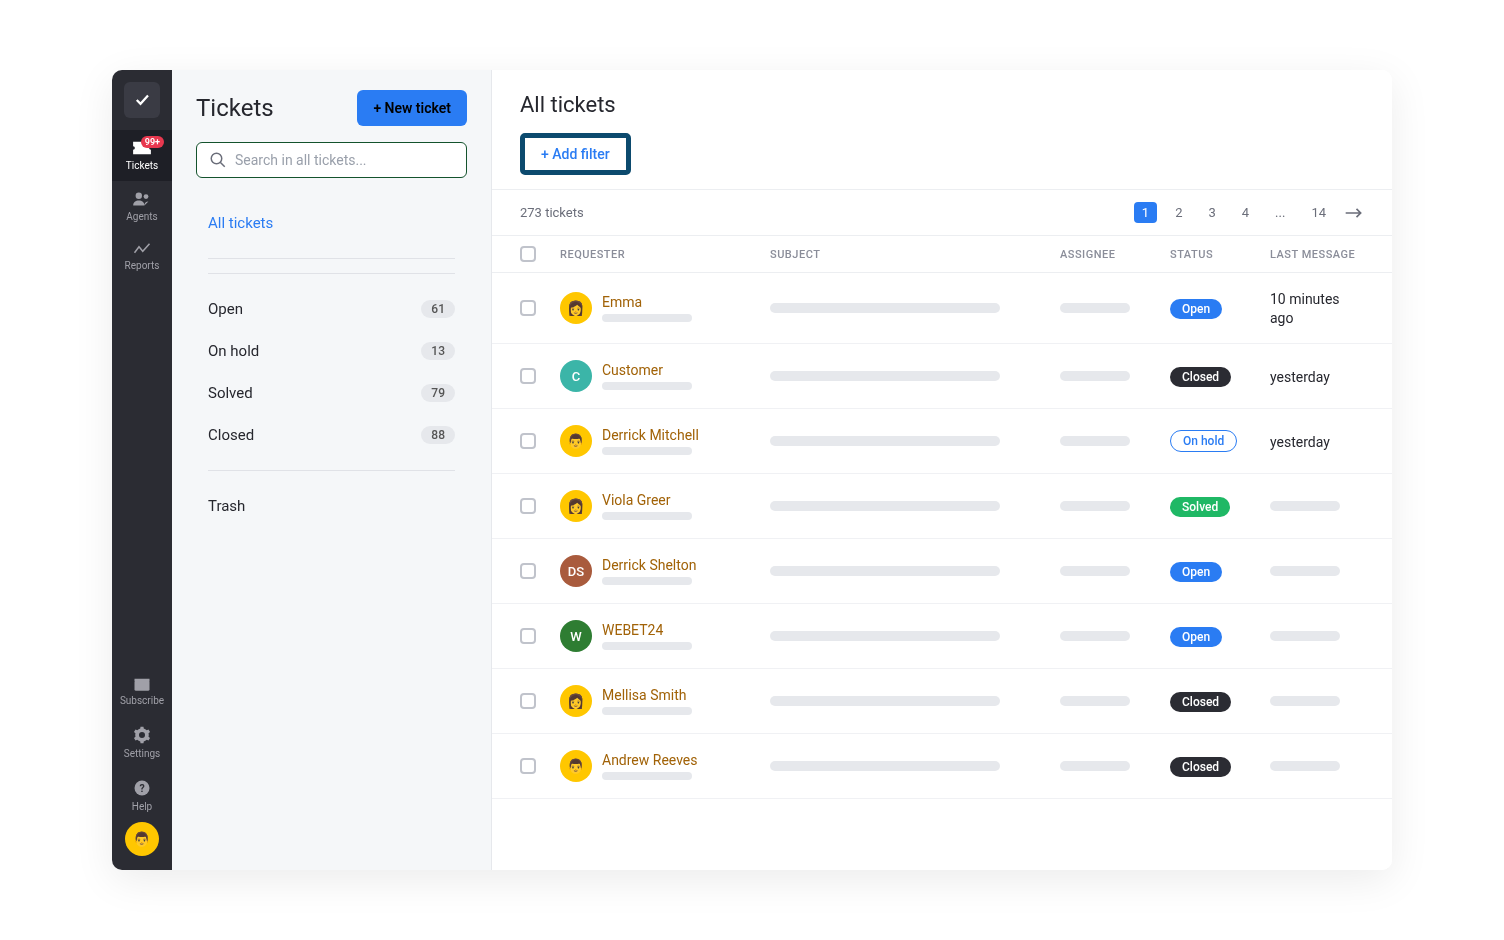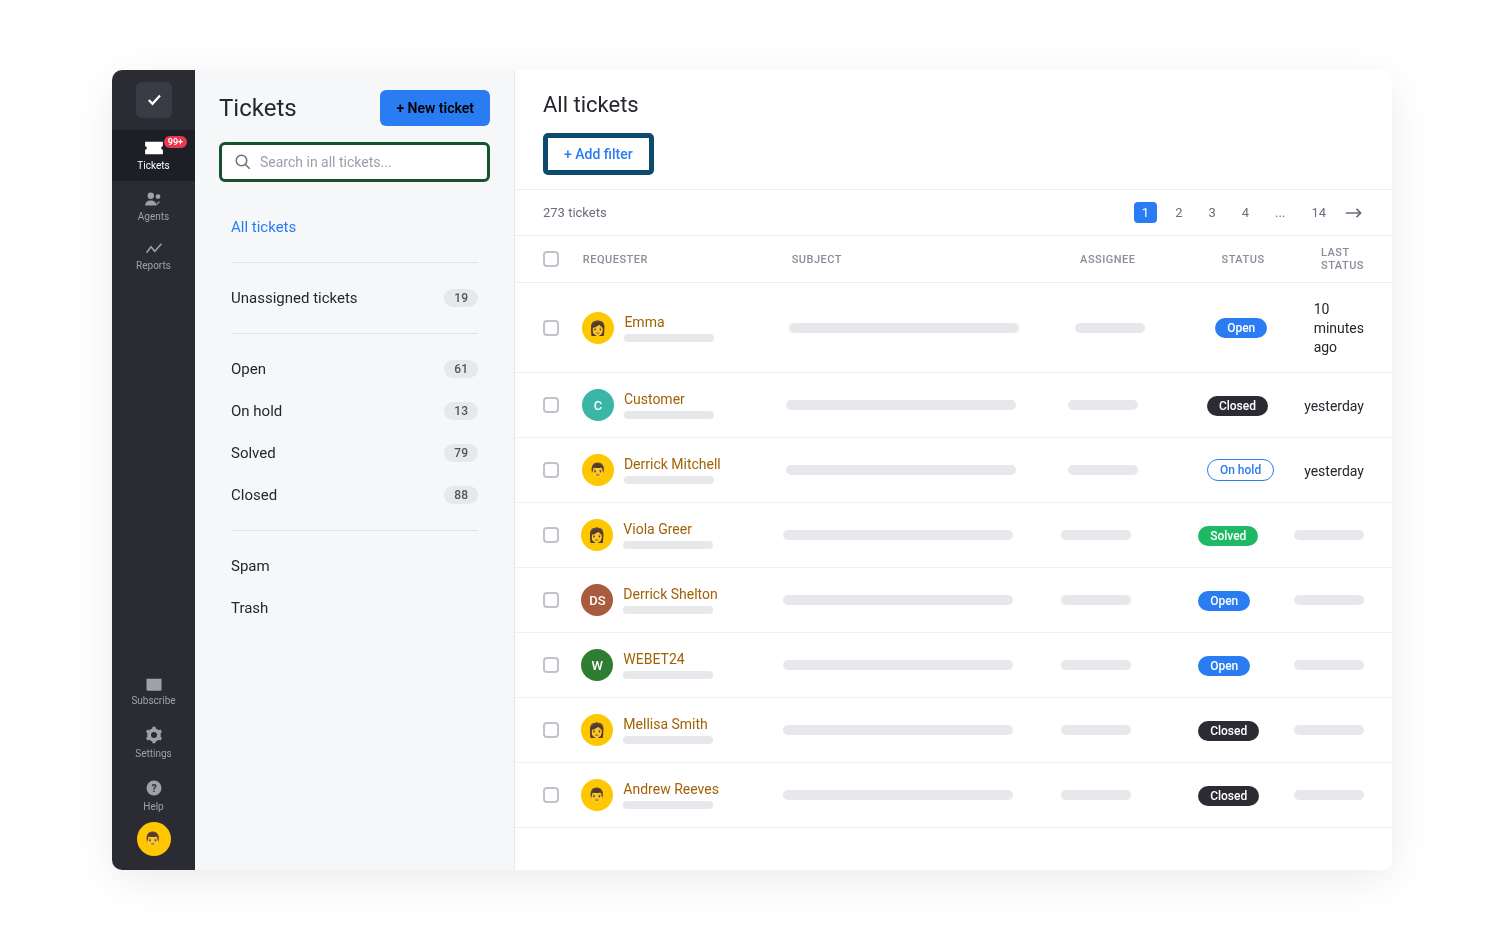--- a/index.html
+++ b/index.html
@@ -1,37 +1,37 @@
 <!DOCTYPE html>
 <html><head>
   <meta charset="utf-8">
   <style>
     * { box-sizing: border-box; margin: 0; padding: 0; font-family: -apple-system, BlinkMacSystemFont, 'Segoe UI', Roboto, sans-serif; }
     body { background: #fff; display: flex; justify-content: center; align-items: center; min-height: 100vh; padding: 30px; }
     
     .app { display: flex; width: 1280px; height: 800px; background: #fff; border-radius: 10px; overflow: hidden; box-shadow: 0 10px 40px rgba(0,0,0,0.08); }
     
     
-    .icon-rail { width: 83px; background: #2b2c33; display: flex; flex-direction: column; align-items: center; padding-top: 12px; color: #a0a0a8; }
+    .icon-rail { width: 60px; background: #2b2c33; display: flex; flex-direction: column; align-items: center; padding-top: 12px; color: #a0a0a8; }
     .rail-logo { width: 36px; height: 36px; background: #3a3b44; border-radius: 6px; display: flex; align-items: center; justify-content: center; margin-bottom: 12px; }
     .rail-item { display: flex; flex-direction: column; align-items: center; padding: 10px 0; width: 100%; cursor: pointer; position: relative; font-size: 10px; }
     .rail-item.active { background: #1e1f26; color: #fff; }
     .rail-item svg { margin-bottom: 4px; }
     .rail-badge { position: absolute; top: 6px; right: 8px; background: #e8384f; color: #fff; font-size: 9px; font-weight: 600; padding: 1px 4px; border-radius: 8px; }
     .rail-spacer { flex: 1; }
     .rail-avatar { width: 34px; height: 34px; border-radius: 50%; background: #ffc700; margin-bottom: 14px; display: flex; align-items: center; justify-content: center; font-size: 14px; }
     
     
     .sidebar { width: 320px; background: #f5f7f9; display: flex; flex-direction: column; border-right: 1px solid #e6e8ec; }
     .sidebar-header { display: flex; align-items: center; justify-content: space-between; padding: 20px 24px 16px; }
     .sidebar-title { font-size: 24px; font-weight: 400; color: #26272e; }
     .new-ticket-btn { background: #2a7cf3; color: #000000; border: none; padding: 10px 16px; border-radius: 6px; font-size: 14px; font-weight: 600; cursor: pointer; }
     
     .search-wrap { padding: 0 24px 16px; }
-    .search-box { display: flex; align-items: center; background: #fff; border: 3px solid #14532d; border-radius: 6px; padding: 8px 12px; }
+    .search-box { display: flex; align-items: center; background: #fff; border: 1px solid #14532d; border-radius: 6px; padding: 8px 12px; }
     .search-box input { border: none; outline: none; font-size: 14px; flex: 1; margin-left: 8px; color: #555; }
     .search-box input::placeholder { color: #9aa0ab; }
     
     .filter-list { padding: 8px 0; overflow-y: auto; }
     .filter-item { display: flex; justify-content: space-between; align-items: center; padding: 12px 36px; cursor: pointer; font-size: 15px; color: #26272e; }
     .filter-item.active { color: #2a7cf3; }
     .filter-count { background: #e6e8ec; color: #555; font-size: 12px; padding: 2px 10px; border-radius: 10px; font-weight: 500; }
     .filter-divider { height: 1px; background: #e0e2e7; margin: 14px 36px; }
     
     
@@ -44,21 +44,21 @@
     .pagination { display: flex; align-items: center; gap: 10px; }
     .page-num { padding: 3px 8px; border-radius: 4px; cursor: pointer; color: #6b6e7a; font-size: 13px; }
     .page-num.active { background: #2a7cf3; color: #fff; }
     .page-next { cursor: pointer; display: flex; align-items: center; }
     
     .table-head { display: flex; align-items: center; padding: 10px 28px; border-top: 1px solid #eceef1; border-bottom: 1px solid #eceef1; font-size: 11px; letter-spacing: 0.5px; color: #8a8d99; font-weight: 500; }
     .col-check { width: 40px; }
     .col-requester { width: 210px; }
     .col-subject { width: 290px; }
     .col-assignee { width: 110px; }
-    .col-status { width: 100px; margin-left: 32px; }
+    .col-status { width: 100px; }
     .col-last { flex: 1; }
     
     .ticket-row { display: flex; align-items: center; padding: 16px 28px; border-bottom: 1px solid #f0f1f4; }
     .checkbox { width: 16px; height: 16px; border: 2px solid #c0c3cb; border-radius: 4px; cursor: pointer; }
     .requester-cell { display: flex; align-items: center; gap: 10px; }
     .avatar { width: 32px; height: 32px; border-radius: 50%; display: flex; align-items: center; justify-content: center; color: #fff; font-size: 13px; font-weight: 500; flex-shrink: 0; }
     .avatar.img { background: #ffc700; font-size: 14px; }
     .req-name { font-size: 14px; color: #a16207; margin-bottom: 4px; }
     .placeholder { background: #e6e8ec; border-radius: 10px; height: 8px; }
     .ph-sm { width: 90px; }
@@ -142,45 +142,38 @@
             <path d="M21 21l-6-6"></path>
           </svg>
         <input type="text" placeholder="Search in all tickets..." style="">
       </div>
     </div>
     <div class="filter-list">
       <div class="filter-item active">
         <span>All tickets</span>
       </div>
       <div class="filter-divider"></div>
-      <div class="filter-item">
-        <span>Unassigned tickets</span>
-        <span class="filter-count">19</span>
-      </div>
       <div class="filter-divider"></div>
       <div class="filter-item">
         <span>Open</span>
         <span class="filter-count">61</span>
       </div>
       <div class="filter-item">
         <span>On hold</span>
         <span class="filter-count">13</span>
       </div>
       <div class="filter-item">
         <span>Solved</span>
         <span class="filter-count">79</span>
       </div>
       <div class="filter-item">
         <span>Closed</span>
         <span class="filter-count">88</span>
       </div>
       <div class="filter-divider"></div>
-      <div class="filter-item">
-        <span>Spam</span>
-      </div>
       <div class="filter-item">
         <span>Trash</span>
       </div>
     </div>
   </div>
 
   <div class="main">
     <div class="main-header">
       <div class="main-title">All tickets</div>
       <button class="add-filter-btn">+ Add filter</button>
@@ -202,21 +195,21 @@
       </div>
     </div>
     <div class="table-head">
       <div class="col-check">
           <div class="checkbox"></div>
         </div>
       <div class="col-requester">REQUESTER</div>
       <div class="col-subject">SUBJECT</div>
       <div class="col-assignee">ASSIGNEE</div>
       <div class="col-status">STATUS</div>
-      <div class="col-last">LAST STATUS</div>
+      <div class="col-last">LAST MESSAGE</div>
     </div>
     <div id="ticket-rows">
         <div class="ticket-row">
     <div class="col-check">
             <div class="checkbox"></div>
           </div>
     <div class="col-requester">
       <div class="requester-cell">
         <div class="avatar img" style="background:#ffc700">👩</div>
         <div>

